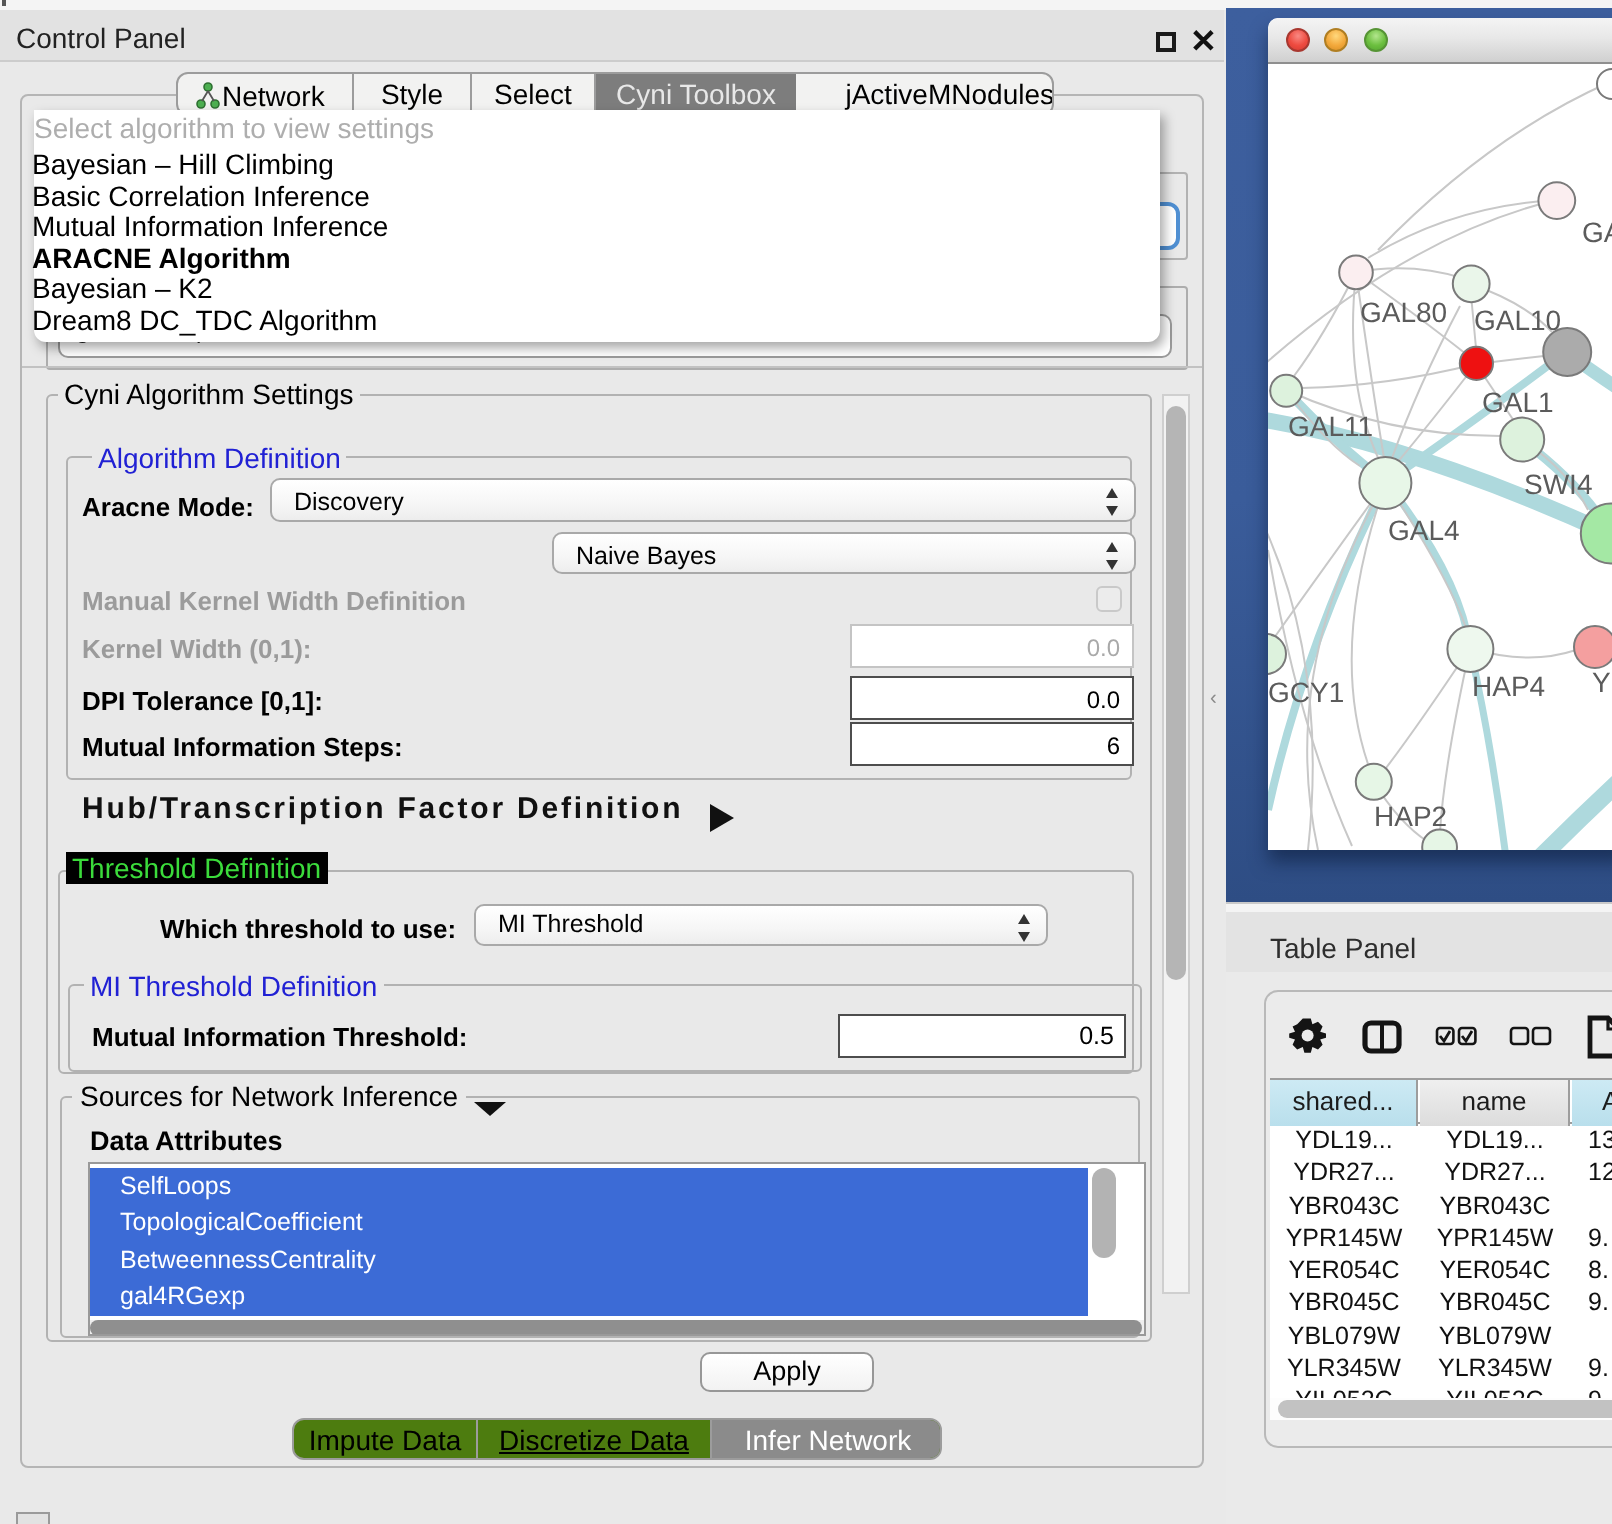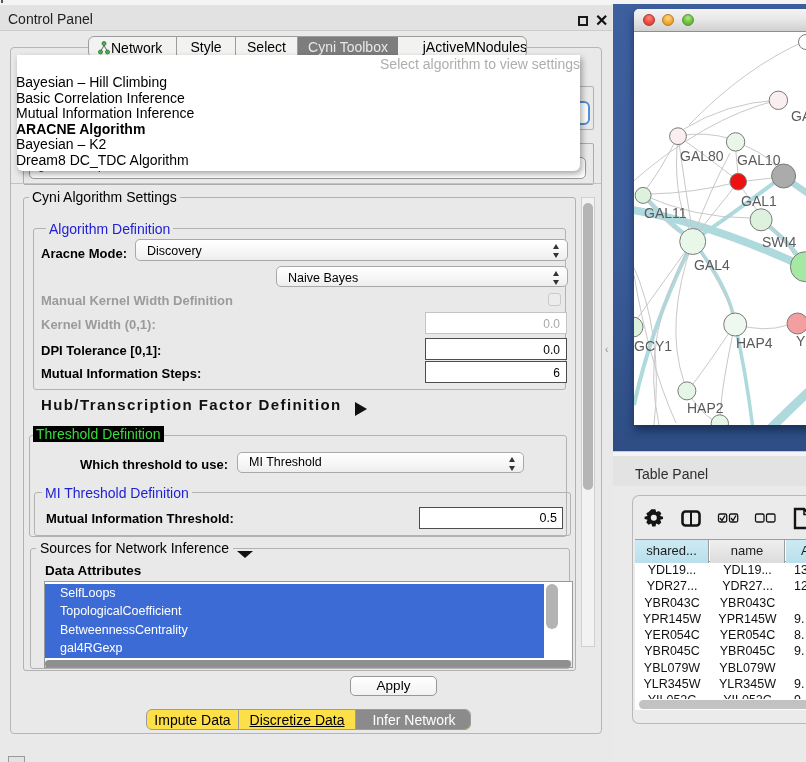--- a/index.html
+++ b/index.html
@@ -281,21 +281,21 @@
     </div>
     <div class="abs" style="left:499px;top:0;width:16px;height:77px;background:#fff;"></div>
     <div class="abs" style="left:501px;top:2px;width:12px;height:45px;background:#b3b3b3;border-radius:6px;"></div>
     <div class="abs" style="left:0;top:78px;width:527px;height:9px;background:#eee;">
       <div class="abs" style="left:0;top:0px;width:526px;height:8px;background:#8f8f8f;border-radius:4px;"></div>
     </div>
   </div>
 
   <div class="abs" style="left:350px;top:671px;width:87px;height:20px;background:linear-gradient(180deg,#ffffff,#f2f2f2);border:1px solid #979797;border-radius:5px;text-align:center;font-size:13.5px;color:#000;line-height:17px;">Apply</div>
 
-  <div class="abs" style="left:146px;top:704px;width:325px;height:21px;border:1px solid #9c9c9c;border-radius:6px;background:#fde047;overflow:hidden;font-size:14px;">
+  <div class="abs" style="left:146px;top:704px;width:325px;height:21px;border:1px solid #9c9c9c;border-radius:6px;background:#4d7c0f;overflow:hidden;font-size:14px;">
     <div class="abs" style="left:0;top:0;width:92px;height:21px;border-right:1px solid #9c9c9c;text-align:center;line-height:20px;color:#000;">Impute Data</div>
     <div class="abs" style="left:92px;top:0;width:117px;height:21px;border-right:1px solid #9c9c9c;text-align:center;line-height:20px;color:#000;text-decoration:underline;">Discretize Data</div>
     <div class="abs" style="left:209px;top:0;width:116px;height:21px;background:#8b8b8b;text-align:center;line-height:20px;color:#fff;">Infer Network</div>
   </div>
 
   <div class="abs" style="left:88px;top:31px;width:439px;height:22px;border:1px solid #9c9c9c;border-radius:6px;background:#f2f2f1;overflow:hidden;font-size:14px;">
     <div class="abs" style="left:0;top:0;width:88px;height:22px;border-right:1px solid #9c9c9c;color:#000;">
       <svg width="12" height="14" viewBox="0 0 12 14" style="position:absolute;left:9px;top:4px;">
         <circle cx="6" cy="2.5" r="2" fill="#4caf50" stroke="#2e7031" stroke-width="0.8"></circle>
         <circle cx="2.5" cy="11" r="2" fill="#4caf50" stroke="#2e7031" stroke-width="0.8"></circle>
@@ -304,21 +304,21 @@
       </svg>
       <span style="position:absolute;left:22px;top:3px;">Network</span>
     </div>
     <div class="abs" style="left:88px;top:0;width:59px;height:22px;border-right:1px solid #9c9c9c;text-align:center;line-height:21px;color:#000;">Style</div>
     <div class="abs" style="left:147px;top:0;width:62px;height:22px;border-right:1px solid #9c9c9c;text-align:center;line-height:21px;color:#000;">Select</div>
     <div class="abs" style="left:209px;top:0;width:100px;height:22px;background:#7d7d7d;text-align:center;line-height:21px;color:#e8e8e8;">Cyni Toolbox</div>
     <div class="abs" style="left:308px;top:0;width:130px;height:22px;text-align:right;line-height:21px;color:#000;">jActiveMNodules</div>
   </div>
 
   <div class="abs" style="left:17px;top:50px;width:563px;height:116px;background:#fff;border-radius:0 0 6px 6px;box-shadow:2px 3px 6px rgba(0,0,0,0.35);font-size:14px;color:#000;">
-    <div class="abs" style="left:0;top:1px;width:100%;text-align:right;font-size:14px;color:#aeaeae;">Select algorithm to view settings</div>
+    <div class="abs" style="left:0;top:1px;width:100%;text-align:left;font-size:14px;color:#aeaeae;">Select algorithm to view settings</div>
     <div class="abs" style="left:-2px;top:20px;width:100%;line-height:15.6px;">
       <div style="padding-left:1px;">Bayesian – Hill Climbing</div>
       <div style="padding-left:1px;">Basic Correlation Inference</div>
       <div style="padding-left:1px;">Mutual Information Inference</div>
       <div style="padding-left:1px;font-weight:bold;">ARACNE Algorithm</div>
       <div style="padding-left:1px;">Bayesian – K2</div>
       <div style="padding-left:1px;">Dream8 DC_TDC Algorithm</div>
     </div>
   </div>
 

